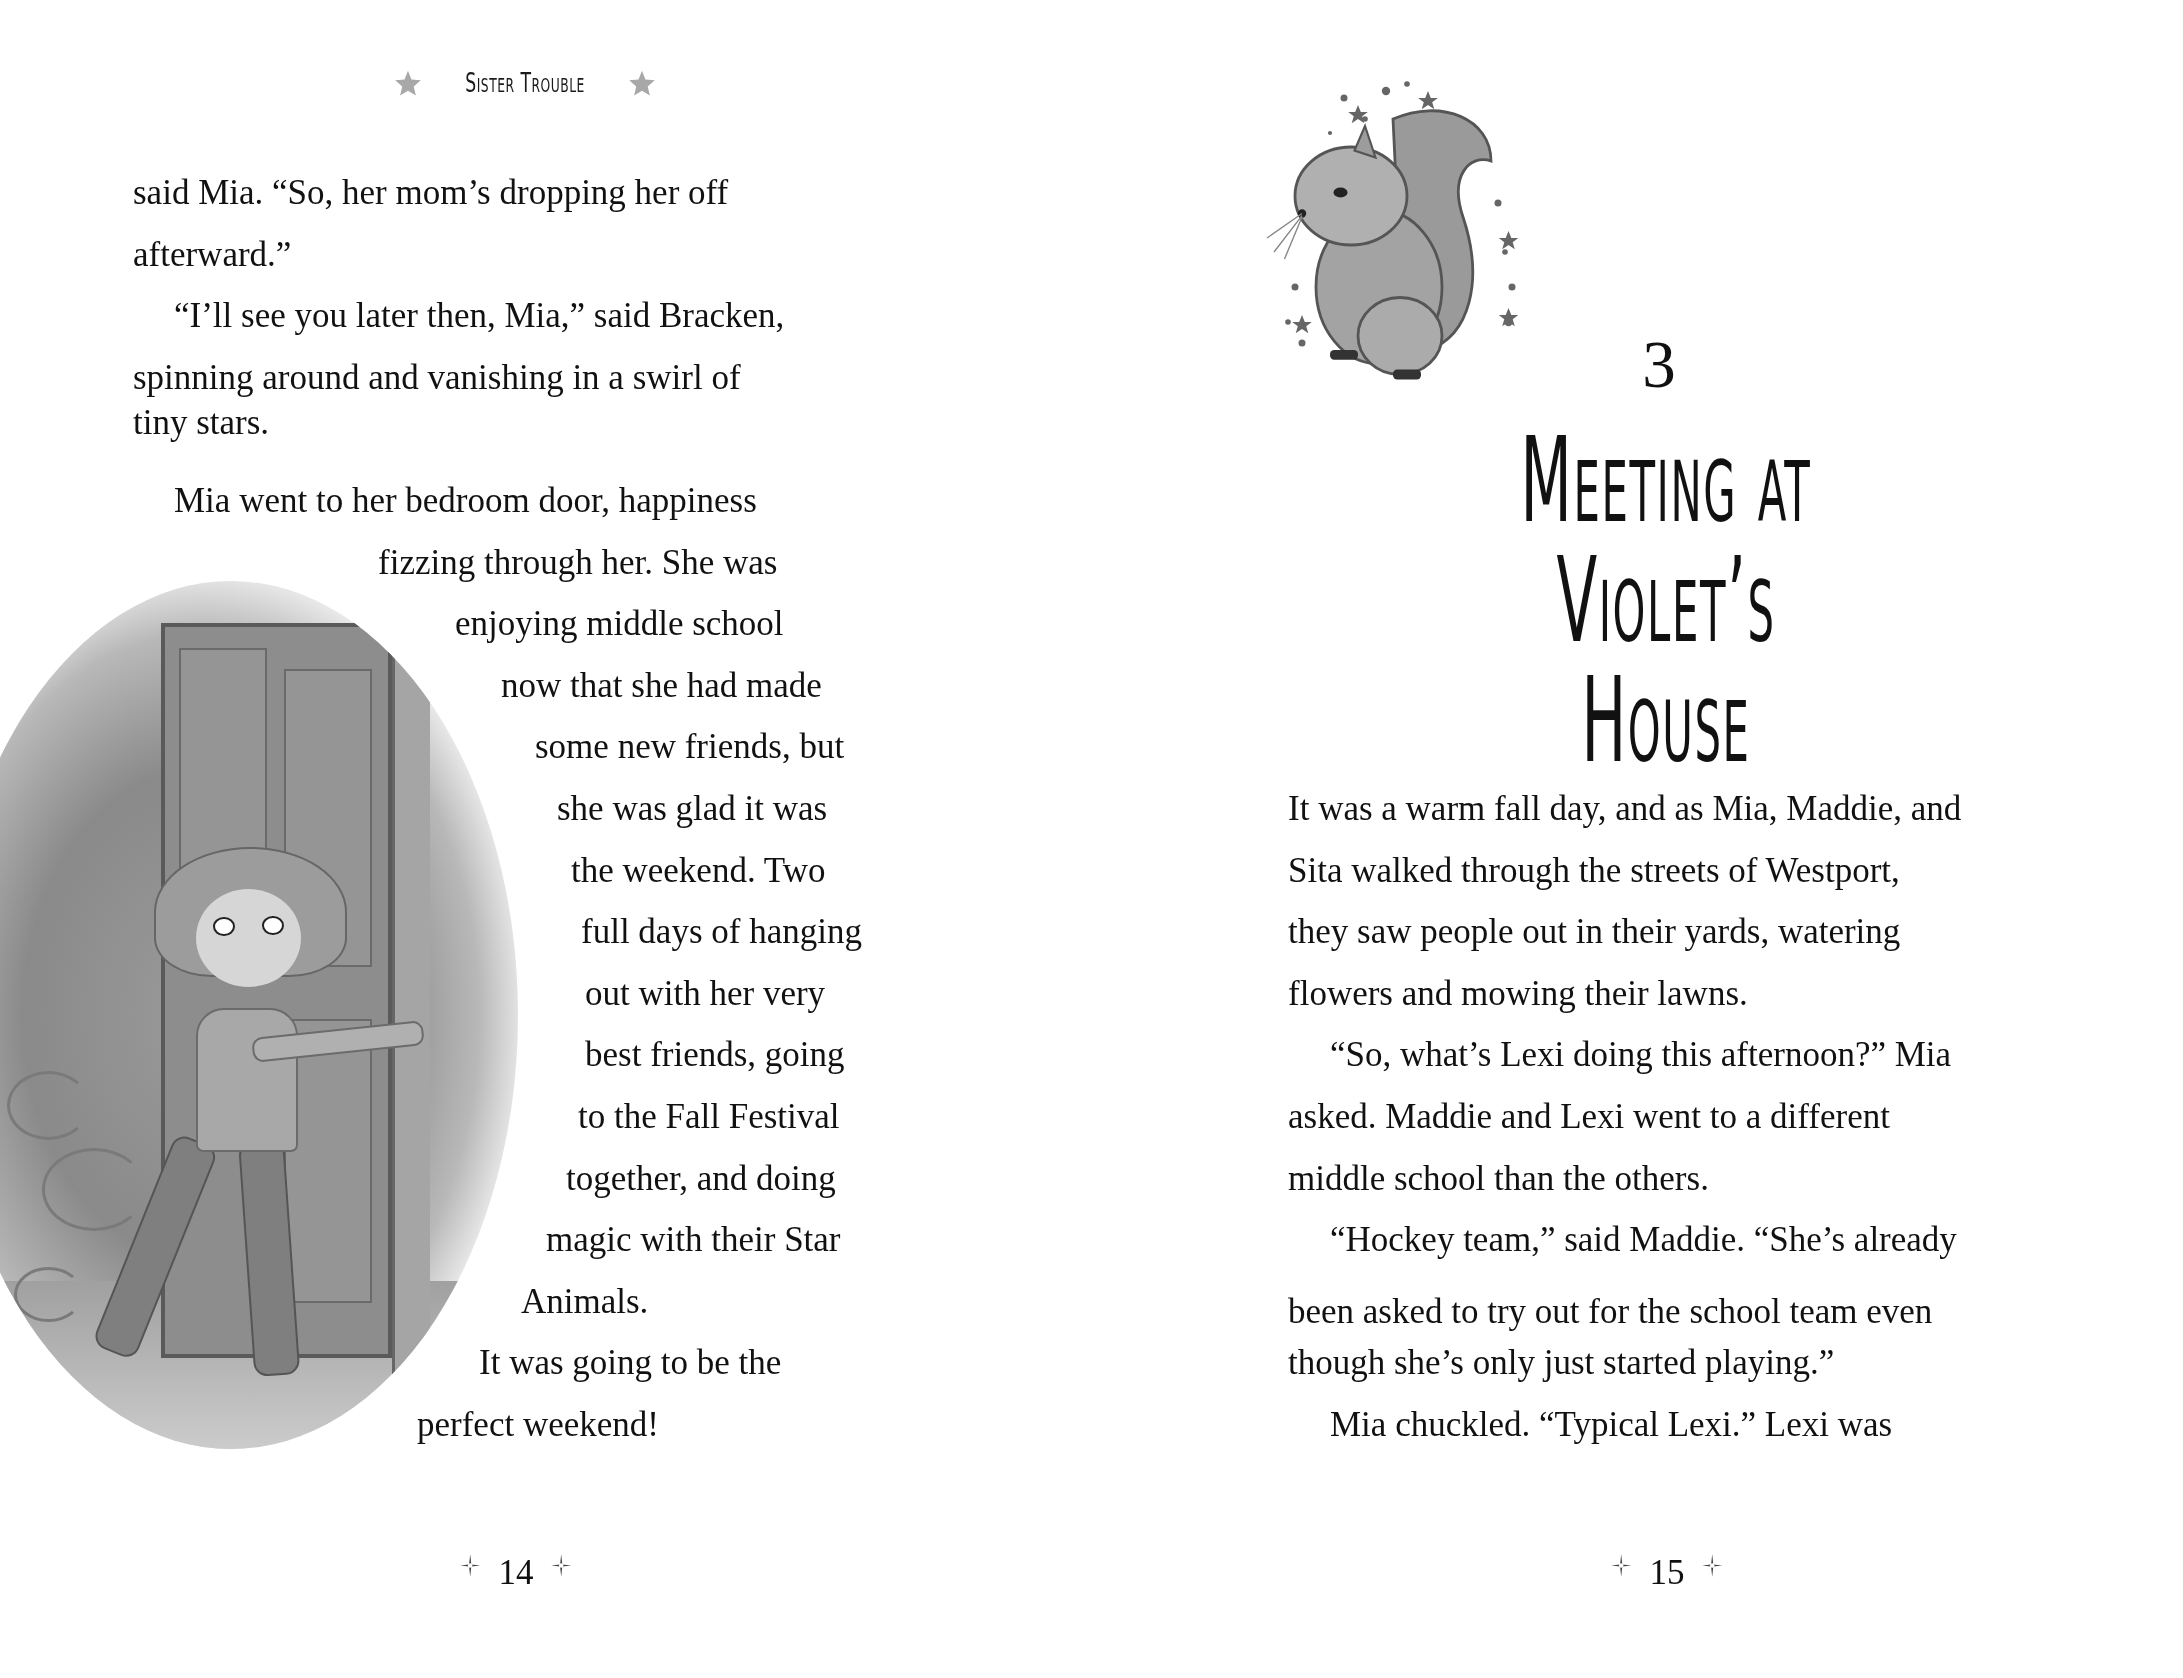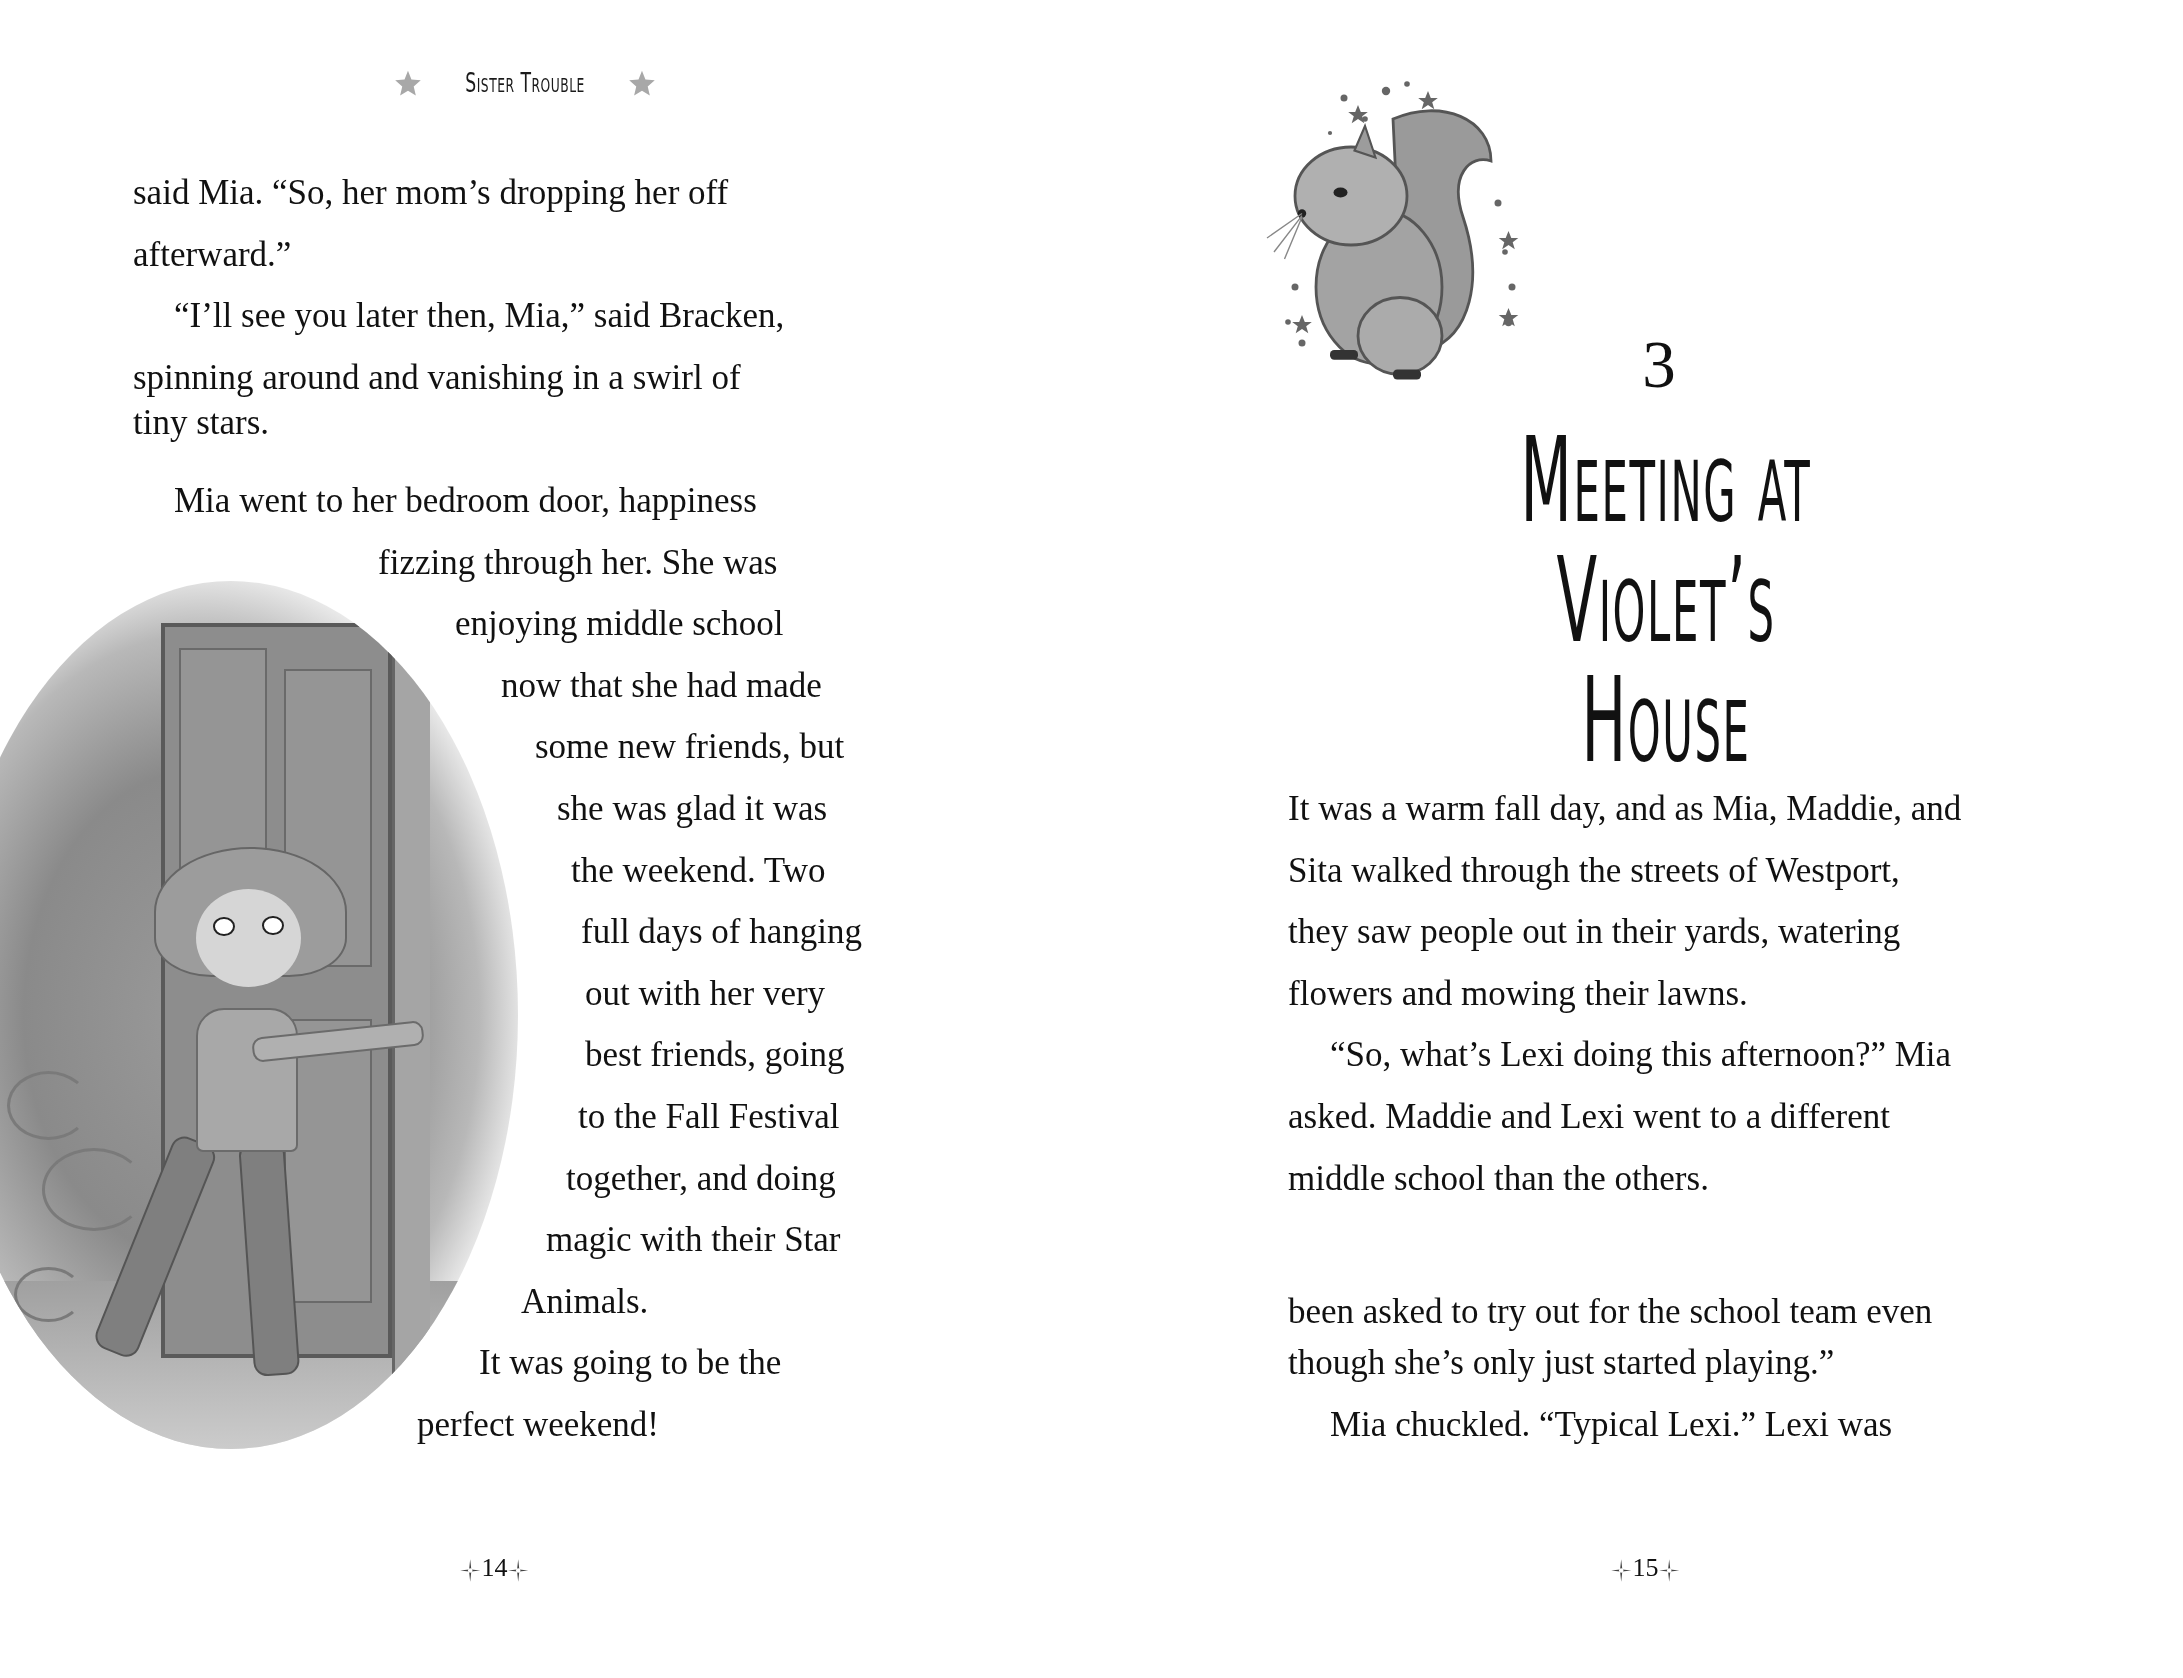--- a/index.html
+++ b/index.html
@@ -34,21 +34,21 @@
 
   .squirrel { position:absolute; left:168px; top:56px; width:266px; height:329px; }
 
   .chapter-number { position:absolute; left:518px; top:329px; width:98px; text-align:center;
     font-family:"Liberation Serif",serif; font-size:67px; line-height:70px; color:#111; }
   .chapter-title { position:absolute; left:308px; top:420px; width:532px; text-align:center;
     font-family:"DejaVu Sans Condensed","Liberation Sans Narrow","Liberation Sans",sans-serif;
     font-variant:small-caps; font-weight:400; font-size:118px; line-height:120px; color:#111;
     transform:scaleX(0.56); transform-origin:center top; letter-spacing:2.8px; }
 
-  .folio { position:absolute; top:1553px; display:flex; align-items:flex-end; gap:0; font-size:26px; }
+  .folio { position:absolute; top:1553px; display:flex; align-items:flex-start; gap:17px; font-size:35px; }
   .sparkle { width:22.4px; height:25px; display:inline-block; }
 </style>
 </head>
 <body>
 
 <div class="page page-left">
 
   <div class="running-head">
     <svg class="star-grey" viewBox="0 0 24 24">
         <path d="M12 2l2.6 6.6 7 .6-5.3 4.6 1.6 6.9L12 17l-5.9 3.7 1.6-6.9L2.4 9.2l7-.6z" fill="#a8a8a8"></path>
@@ -165,20 +165,21 @@
     <div>Violet’s House</div>
   </div>
 
   <div class="line" style="left:196px;top:791px;">It was a warm fall day, and as Mia, Maddie, and</div>
   <div class="line" style="left:196px;top:853px;">Sita walked through the streets of Westport,</div>
   <div class="line" style="left:196px;top:914px;">they saw people out in their yards, watering</div>
   <div class="line" style="left:196px;top:976px;">flowers and mowing their lawns.</div>
   <div class="line" style="left:238px;top:1037px;">“So, what’s Lexi doing this afternoon?” Mia</div>
   <div class="line" style="left:196px;top:1099px;">asked. Maddie and Lexi went to a different</div>
   <div class="line" style="left:196px;top:1161px;text-align:right;">middle school than the others.</div>
+  <div class="line" style="left:238px;top:1222px;">“Hockey team,” said Maddie. “She’s already</div>
   <div class="line" style="left:196px;top:1284px;margin-top:10px;">been asked to try out for the school team even</div>
   <div class="line" style="left:196px;top:1345px;">though she’s only just started playing.”</div>
   <div class="line" style="left:238px;top:1407px;">Mia chuckled. “Typical Lexi.” Lexi was</div>
 
   <div class="folio" style="left:518px;">
     <svg class="sparkle" viewBox="0 0 20 22">
         <path d="M10 1 L11 10 L19 11 L11 12 L10 21 L9 12 L1 11 L9 10 Z" fill="#444"></path>
         <circle cx="10" cy="11" r="2" fill="#fff"></circle>
       </svg>
     <span>15</span>

